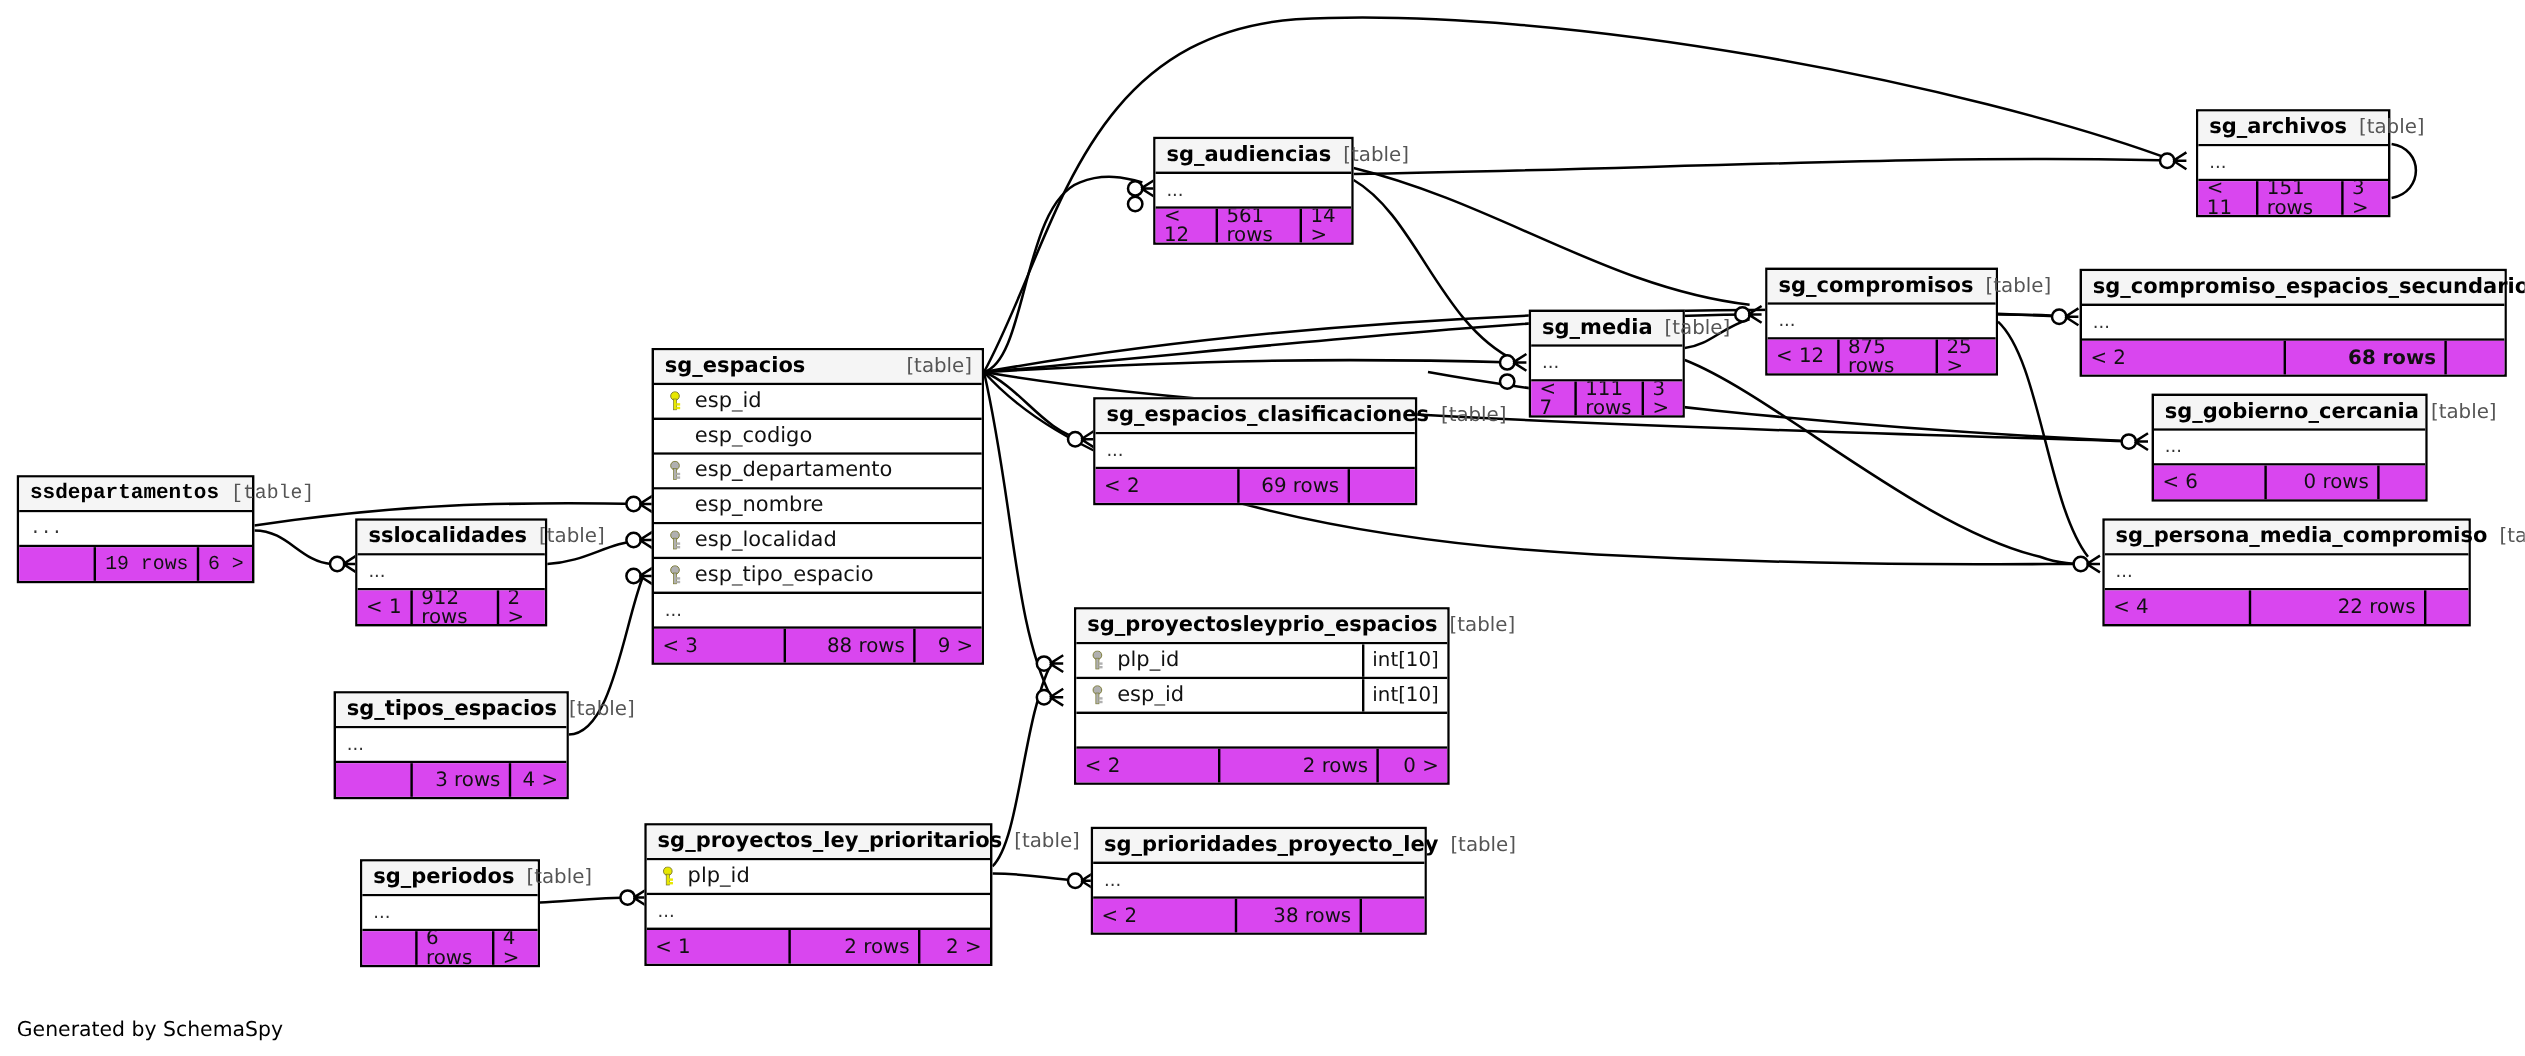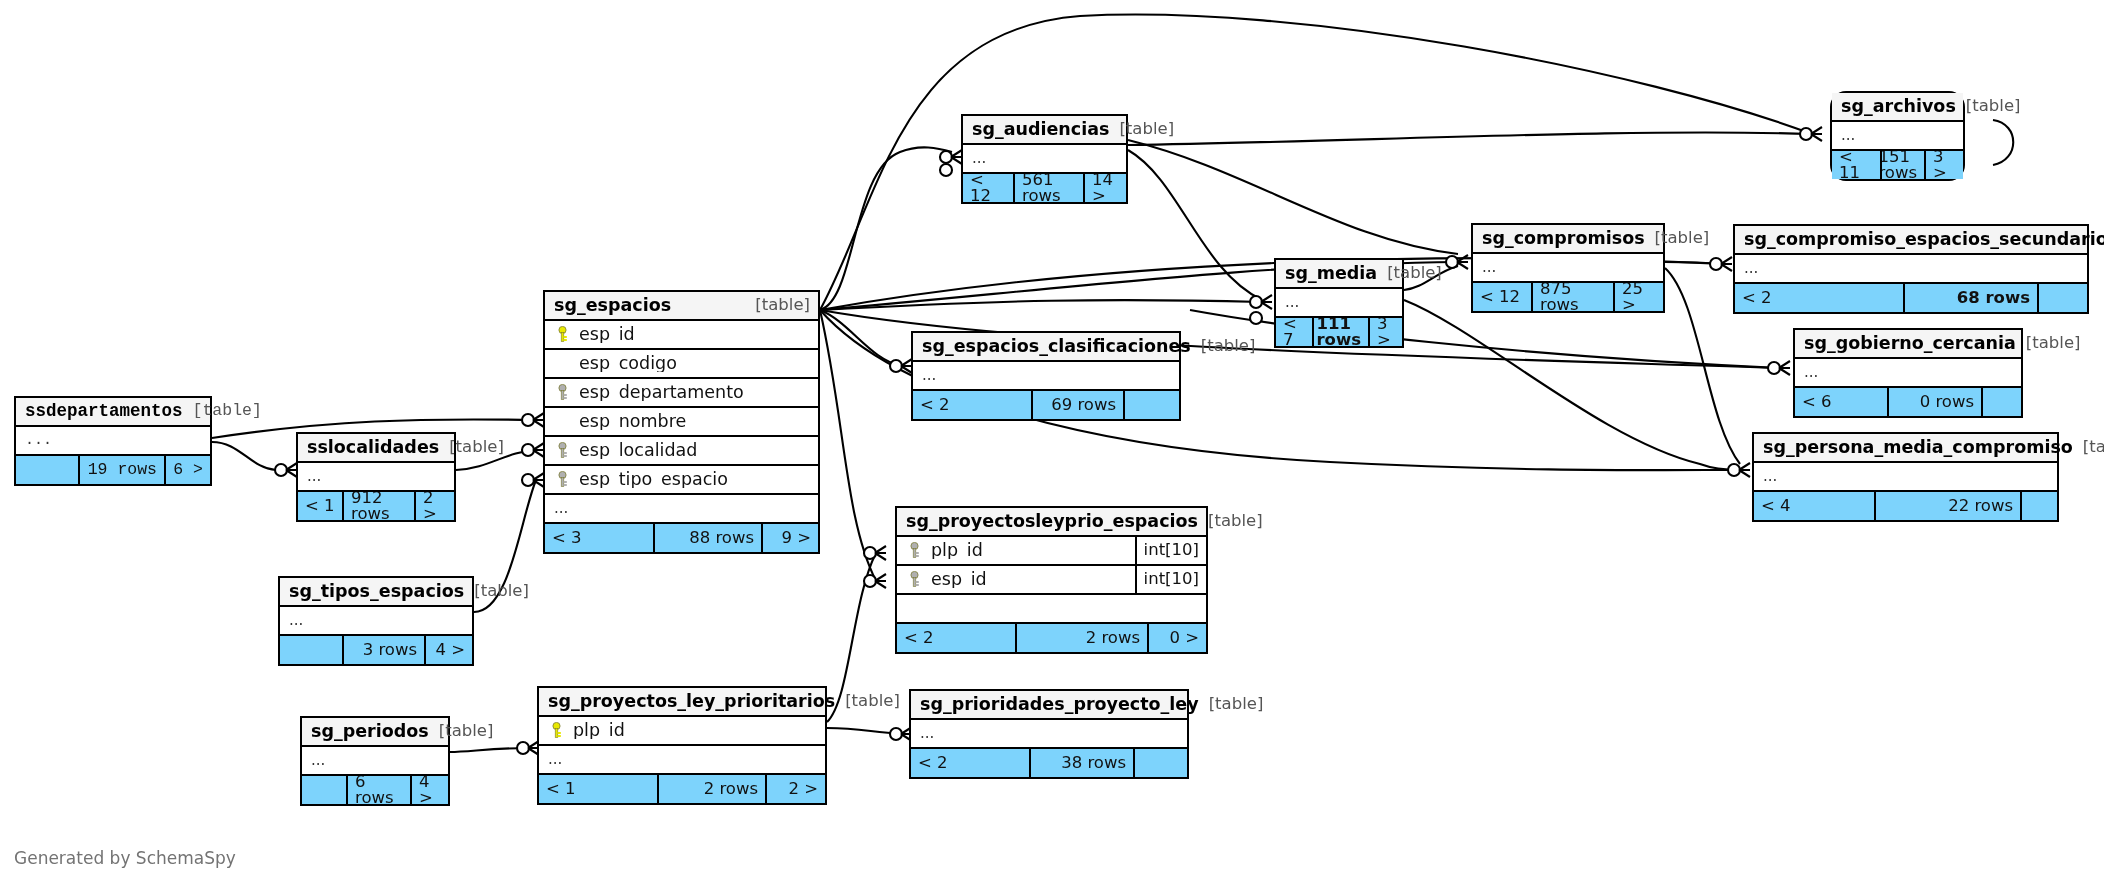--- a/index.html
+++ b/index.html
@@ -90,21 +90,21 @@
     display: flex;
     align-items: center;
     padding: 12px 7px;
     font-size: 16.5px;
   }
   .tbl-footer {
     box-sizing: border-box;
     display: flex;
     height: 28px;
     align-items: stretch;
-    background: #7dd3fc;
+    background: #d946ef;
   }
   .foot-cell {
     box-sizing: border-box;
     display: flex;
     align-items: center;
     font-size: 16.5px;
     color: #111111;
     padding: 0 7px;
     overflow: hidden;
   }
@@ -117,21 +117,21 @@
     border-right: 2px solid #000000;
   }
   .foot-right {
     justify-content: flex-end;
   }
   .footer-note {
     position: absolute;
     left: 14px;
     top: 848px;
     font-size: 17px;
-    color: #737373;
+    color: #000000;
     white-space: nowrap;
   }
 </style>
 </head>
 <body>
 
 <div id="canvas">
 
   <svg id="edges" viewBox="0 0 2104 880" xmlns="http://www.w3.org/2000/svg">
     <defs>
@@ -464,39 +464,39 @@
       <div class="table-node" style="left: 1274px; top: 258px; width: 130px;">
         <div class="tbl-title">
           <span class="tbl-name">sg_media</span>
           <span class="tbl-tag">[table]</span>
         </div>
         <div class="tbl-col ellipsis">
           <span class="col-name">...</span>
         </div>
         <div class="tbl-footer">
           <div class="foot-cell foot-left" style="width: 36px; flex: 0 0 auto;">&lt; 7</div>
-          <div class="foot-cell foot-mid" style="flex: 1 1 auto; font-weight: bold;">111 rows</div>
+          <div class="foot-cell foot-mid" style="flex: 1 1 auto;">111 rows</div>
           <div class="foot-cell foot-right" style="width: 32px; flex: 0 0 auto;">3 &gt;</div>
         </div>
       </div>
       <div class="table-node" style="left: 1471px; top: 223px; width: 194px;">
         <div class="tbl-title">
           <span class="tbl-name">sg_compromisos</span>
           <span class="tbl-tag">[table]</span>
         </div>
         <div class="tbl-col ellipsis">
           <span class="col-name">...</span>
         </div>
         <div class="tbl-footer">
           <div class="foot-cell foot-left" style="width: 58px; flex: 0 0 auto;">&lt; 12</div>
           <div class="foot-cell foot-mid" style="flex: 1 1 auto;">875 rows</div>
           <div class="foot-cell foot-right" style="width: 48px; flex: 0 0 auto;">25 &gt;</div>
         </div>
       </div>
-      <div class="table-node" style="left: 1830px; top: 91px; width: 135px; border-radius: 16px;">
+      <div class="table-node" style="left: 1830px; top: 91px; width: 162px;">
         <div class="tbl-title">
           <span class="tbl-name">sg_archivos</span>
           <span class="tbl-tag">[table]</span>
         </div>
         <div class="tbl-col ellipsis">
           <span class="col-name">...</span>
         </div>
         <div class="tbl-footer">
           <div class="foot-cell foot-left" style="width: 48px; flex: 0 0 auto;">&lt; 11</div>
           <div class="foot-cell foot-mid" style="flex: 1 1 auto;">151 rows</div>

